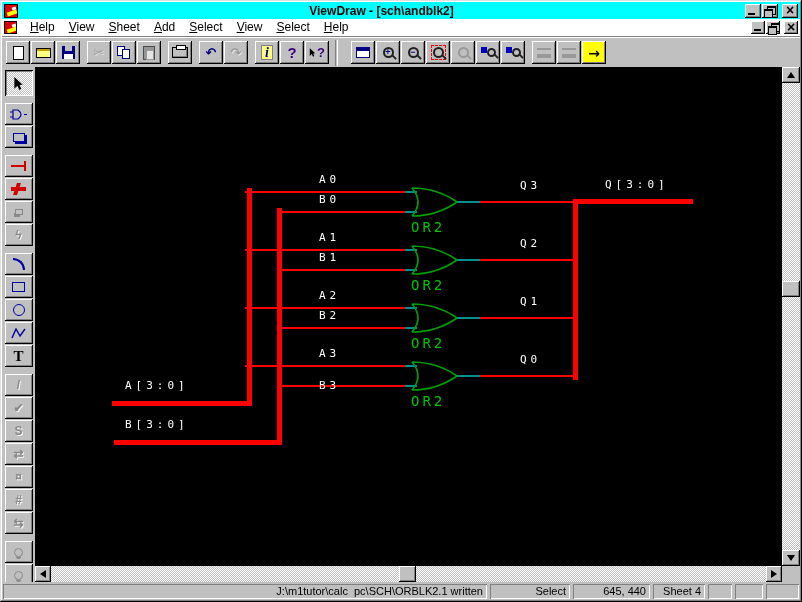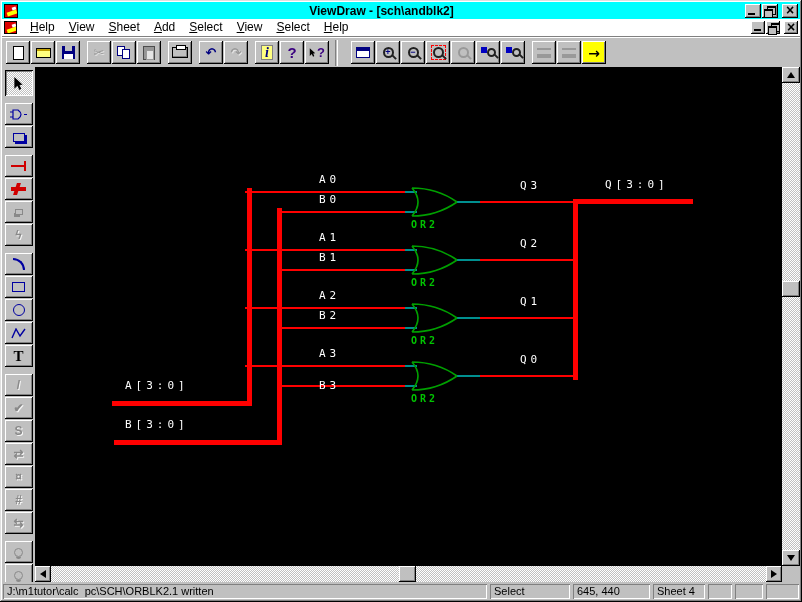--- a/index.html
+++ b/index.html
@@ -95,39 +95,39 @@
   .circic { width:12px; height:12px; border:1.5px solid #0000a0; border-radius:50%; display:inline-block; }
   .bulbic { width:9px; height:9px; border:1.5px solid #808080; border-radius:50%; display:inline-block; box-shadow:0 4px 0 -2px #808080; }
 
   
   .canvas-col { flex:1 1 auto; display:flex; flex-direction:column; min-width:0; }
   .canvas { position:relative; flex:1 1 auto; background:#000; overflow:hidden; }
   .wire  { position:absolute; background:var(--wire,#ff0000); }
   .stub  { position:absolute; background:var(--stub,#009090); }
   .busseg{ position:absolute; background:var(--bus,#ff0000); }
   .netlabel { position:absolute; color:var(--netlabel,#fff); font-family:"DejaVu Sans Mono", monospace; font-size:11px; letter-spacing:4px; white-space:pre; }
-  .gatelabel { position:absolute; color:var(--gatelabel,#00c300); font-family:"DejaVu Sans Mono", monospace; font-size:10px; letter-spacing:3px;font-weight:bold; }
+  .gatelabel { position:absolute; color:var(--gatelabel,#00c300); font-family:"DejaVu Sans Mono", monospace; font-size:14px; letter-spacing:3px; }
   .gate { position:absolute; }
 
   
   .checker { background-color:#e8e8e8; background-image:conic-gradient(#fff 0 25%, #c0c0c0 0 50%, #fff 0 75%, #c0c0c0 0); background-size:2px 2px; }
   .vscroll { width:18px; flex:0 0 auto; display:flex; flex-direction:column; position:relative; }
   .sbtn { width:16px; height:16px; background:#c0c0c0; flex:0 0 auto; display:flex; align-items:center; justify-content:center;
     box-shadow: inset -1px -1px 0 #000, inset 1px 1px 0 #fff, inset -2px -2px 0 #808080; font-size:8px; color:#000; }
   .vscroll .sbtn { width:18px; }
   .vtrack { flex:1 1 auto; position:relative; }
   .thumb { position:absolute; background:#c0c0c0; box-shadow: inset -1px -1px 0 #000, inset 1px 1px 0 #fff, inset -2px -2px 0 #808080; }
   .hscroll { height:16px; flex:0 0 auto; display:flex; }
   .htrack { flex:1 1 auto; position:relative; }
   .corner { width:18px; height:16px; background:#c0c0c0; flex:0 0 auto; }
   .right-col { display:flex; flex-direction:column; flex:0 0 auto; }
   .arrglyph { line-height:0; }
 
   
-  .statusbar { height:18px; background:#c0c0c0; display:flex; align-items:center; gap:3px; padding:2px 1px 1px 1px; flex:0 0 auto; }
+  .statusbar { height:18px; background:#c0c0c0; display:flex; align-items:center; gap:3px; padding:2px 1px 1px 1px; flex:0 0 auto;text-align:right; }
   .spanel { height:15px; box-shadow: inset 1px 1px 0 #808080, inset -1px -1px 0 #fff; padding:1px 4px; white-space:pre; overflow:hidden; color:#000; }
   .sp-msg { flex:1 1 auto; }
   .sp-mode { width:80px; flex:0 0 auto; }
   .sp-coord { width:77px; flex:0 0 auto; }
   .sp-sheet { width:52px; flex:0 0 auto; }
   .sp-e1 { width:24px; flex:0 0 auto; } .sp-e2 { width:28px; flex:0 0 auto; } .sp-e3 { width:33px; flex:0 0 auto; }
 </style>
 </head>
 <body>
 

